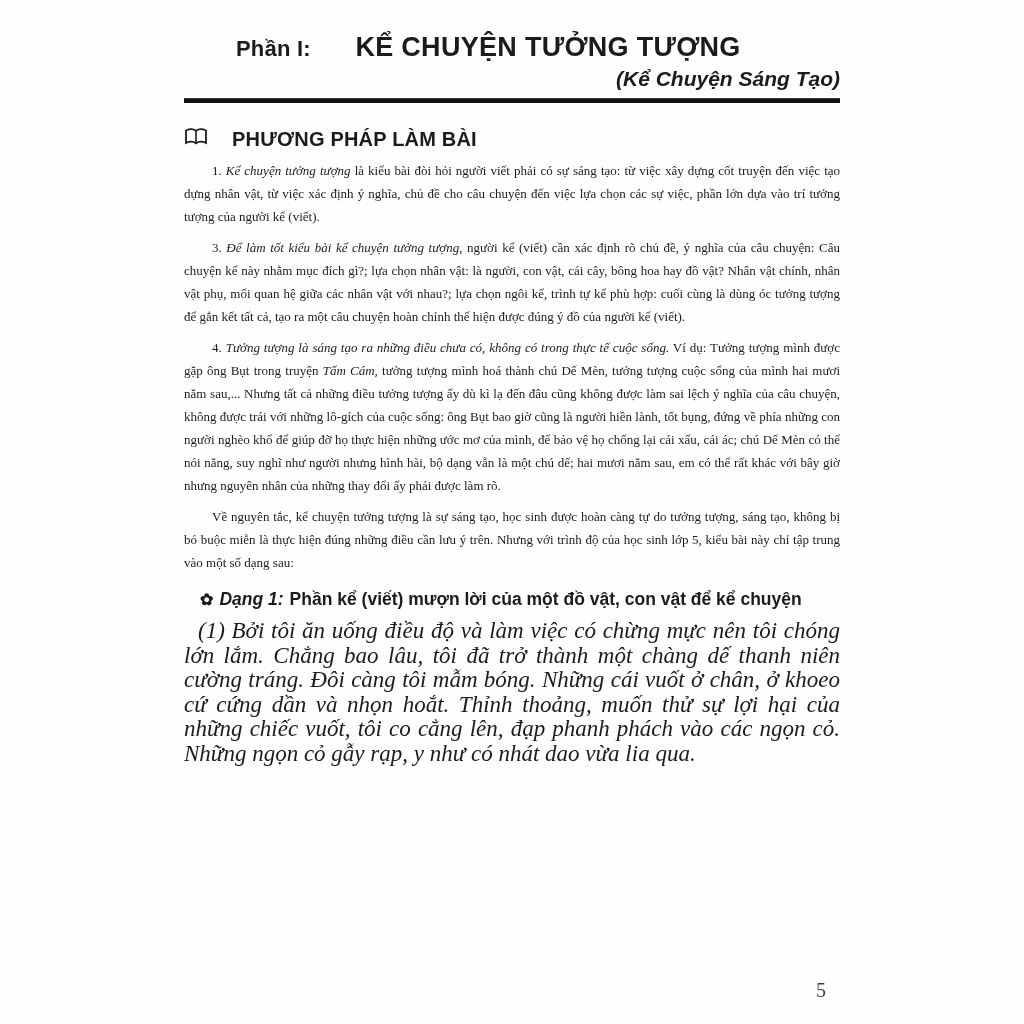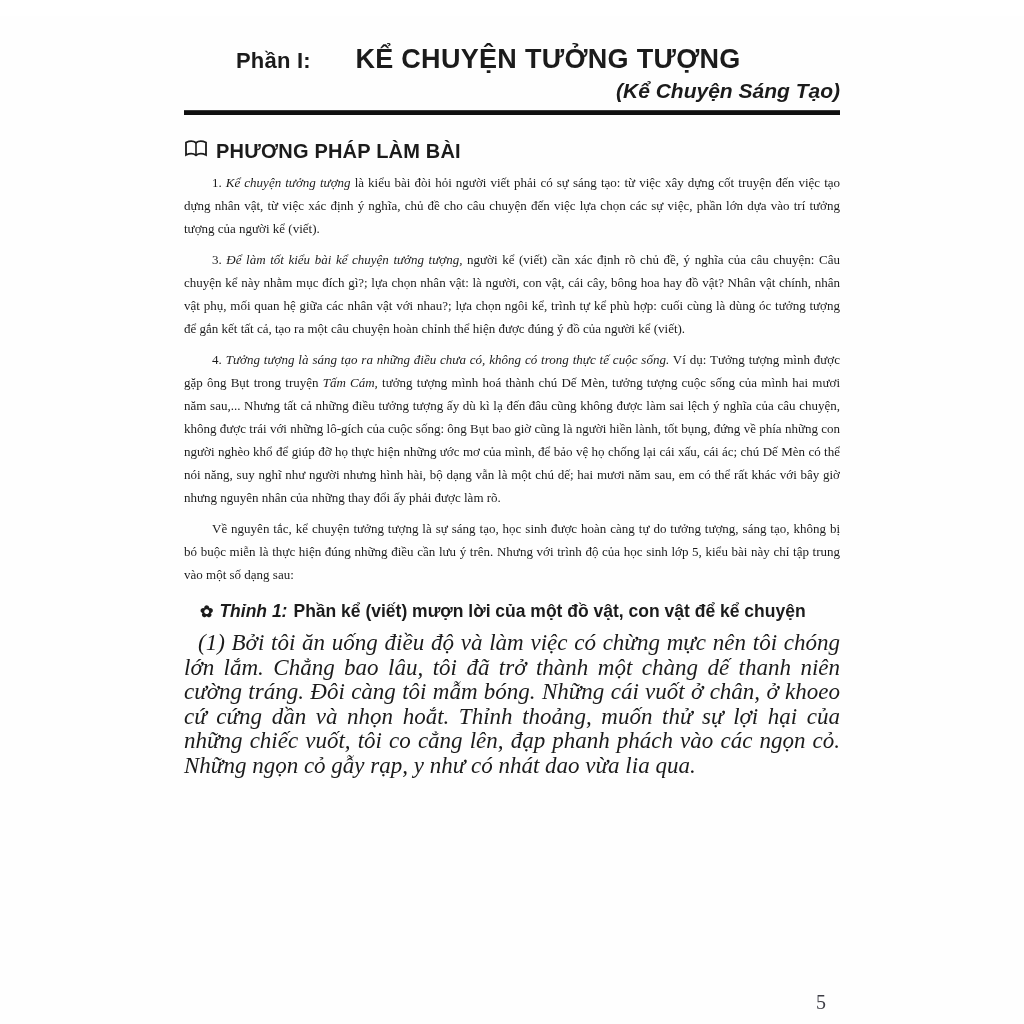--- a/index.html
+++ b/index.html
@@ -13,21 +13,21 @@
   .page {
     position: relative;
     width: 1024px;
     height: 1024px;
     background: #fefefe;
     color: #1b1b1b;
   }
   .content {
     position: relative;
     width: 656px;
-    margin: 16px auto;
+    margin: 4px auto;
     padding-top: 27px;
   }
   
   .header { position: relative; }
   .part-label {
     position: absolute;
     left: 52px;
     top: 5px;
     font-family: "Liberation Sans", sans-serif;
     font-weight: bold;
@@ -56,21 +56,21 @@
   .header-rule {
     height: 4px;
     background: #101010;
     margin-top: 5px;
     border-top: 1px solid #3a3a3a;
   }
   
   .method-heading {
     display: flex;
     align-items: center;
-    gap: 8px;
+    gap: 24px;
     margin-top: 25px;
     font-family: "Liberation Sans", sans-serif;
     font-weight: bold;
     font-size: 20px;
     letter-spacing: 0.2px;
   }
   .book-icon { flex: 0 0 auto; display: inline-block; }
   
   .paras { margin-top: 2px; }
   p.para {
@@ -138,21 +138,21 @@
     </div>
 
     <div class="paras" id="paras">
         <p class="para"><span>1. </span><span class="it">Kể chuyện tưởng tượng</span><span> là kiểu bài đòi hỏi người viết phải có sự sáng tạo: từ việc xây dựng cốt truyện đến việc tạo dựng nhân vật, từ việc xác định ý nghĩa, chủ đề cho câu chuyện đến việc lựa chọn các sự việc, phần lớn dựa vào trí tưởng tượng của người kể (viết).</span></p>
         <p class="para"><span>3. </span><span class="it">Để làm tốt kiểu bài kể chuyện tưởng tượng,</span><span> người kể (viết) cần xác định rõ chủ đề, ý nghĩa của câu chuyện: Câu chuyện kể này nhằm mục đích gì?; lựa chọn nhân vật: là người, con vật, cái cây, bông hoa hay đồ vật? Nhân vật chính, nhân vật phụ, mối quan hệ giữa các nhân vật với nhau?; lựa chọn ngôi kể, trình tự kể phù hợp: cuối cùng là dùng óc tưởng tượng để gắn kết tất cả, tạo ra một câu chuyện hoàn chỉnh thể hiện được đúng ý đồ của người kể (viết).</span></p>
         <p class="para"><span>4. </span><span class="it">Tưởng tượng là sáng tạo ra những điều chưa có, không có trong thực tế cuộc sống.</span><span> Ví dụ: Tưởng tượng mình được gặp ông Bụt trong truyện </span><span class="it">Tấm Cám,</span><span> tưởng tượng mình hoá thành chú Dế Mèn, tưởng tượng cuộc sống của mình hai mươi năm sau,... Nhưng tất cả những điều tưởng tượng ấy dù kì lạ đến đâu cũng không được làm sai lệch ý nghĩa của câu chuyện, không được trái với những lô-gích của cuộc sống: ông Bụt bao giờ cũng là người hiền lành, tốt bụng, đứng về phía những con người nghèo khổ để giúp đỡ họ thực hiện những ước mơ của mình, để bảo vệ họ chống lại cái xấu, cái ác; chú Dế Mèn có thể nói năng, suy nghĩ như người nhưng hình hài, bộ dạng vẫn là một chú dế; hai mươi năm sau, em có thể rất khác với bây giờ nhưng nguyên nhân của những thay đổi ấy phải được làm rõ.</span></p>
         <p class="para"><span>Về nguyên tắc, kể chuyện tưởng tượng là sự sáng tạo, học sinh được hoàn càng tự do tưởng tượng, sáng tạo, không bị bó buộc miễn là thực hiện đúng những điều cần lưu ý trên. Nhưng với trình độ của học sinh lớp 5, kiểu bài này chỉ tập trung vào một số dạng sau:</span></p>
       </div>
 
     <div class="dang1">
-      <span class="flower-icon">✿</span><span class="dang1-label">Thỉnh 1:</span><span>Phần kể (viết) mượn lời của một đồ vật, con vật để kể chuyện</span>
+      <span class="flower-icon">✿</span><span class="dang1-label">Dạng 1:</span><span>Phần kể (viết) mượn lời của một đồ vật, con vật để kể chuyện</span>
     </div>
 
     <p class="quote">(1) Bởi tôi ăn uống điều độ và làm việc có chừng mực nên tôi chóng lớn lắm. Chẳng bao lâu, tôi đã trở thành một chàng dế thanh niên cường tráng. Đôi càng tôi mẫm bóng. Những cái vuốt ở chân, ở khoeo cứ cứng dần và nhọn hoắt. Thỉnh thoảng, muốn thử sự lợi hại của những chiếc vuốt, tôi co cẳng lên, đạp phanh phách vào các ngọn cỏ. Những ngọn cỏ gẫy rạp, y như có nhát dao vừa lia qua.</p>
 
   </div>
 
   <div class="page-number">5</div>
 </div>
 
 </body></html>

